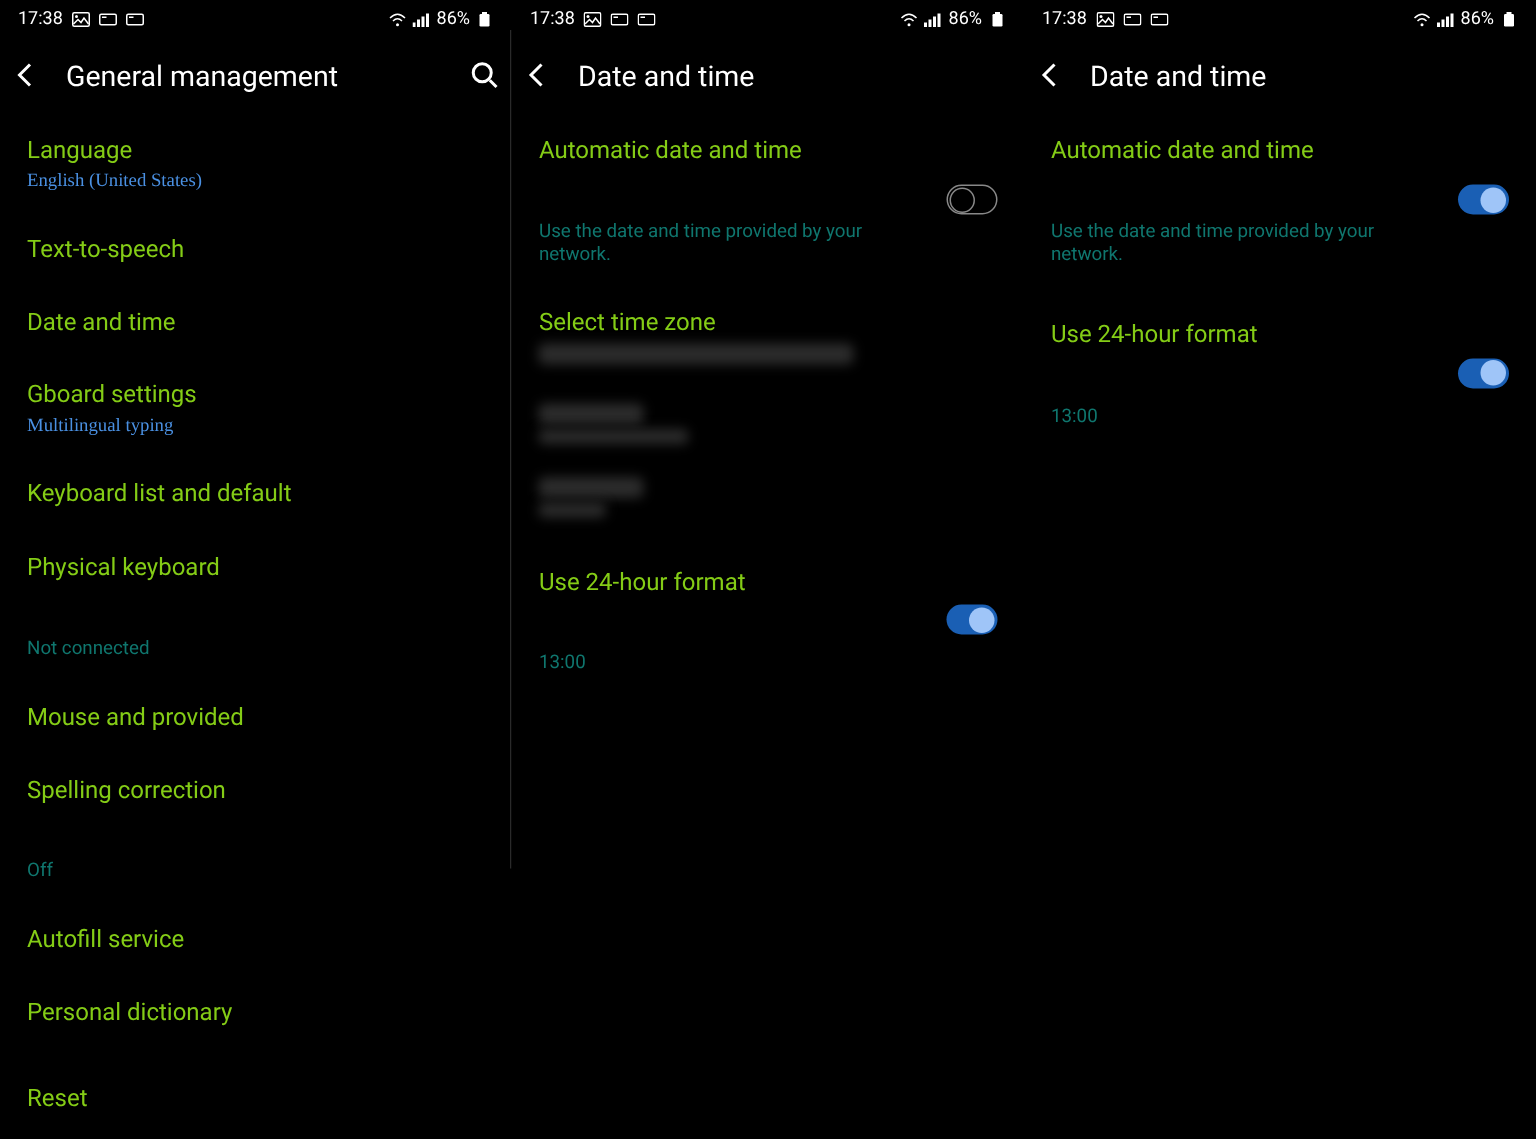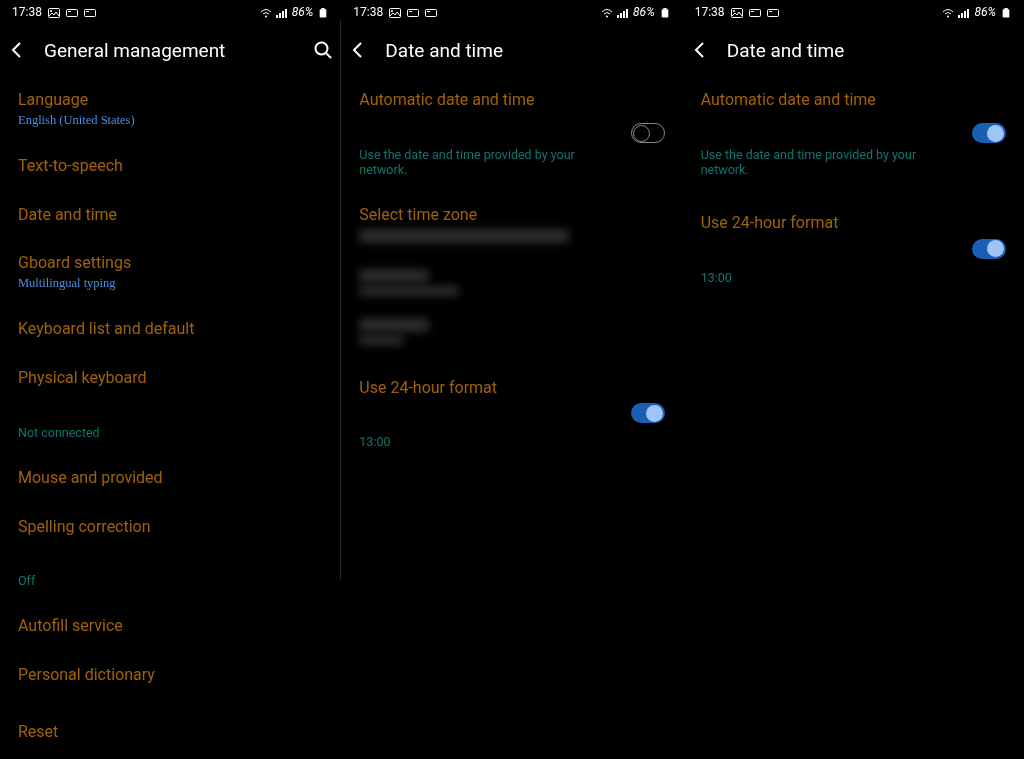--- a/index.html
+++ b/index.html
@@ -20,21 +20,21 @@
   .divider-right { position:absolute; right:0; top:20px; bottom:180px; width:1px; background:#2a2a2a; }
   
   .statusbar {
     height: 24px;
     display: flex; align-items: center;
     justify-content: space-between;
     padding: 0 12px;
     font-size: 12px;
   }
   .status-left { display:flex; align-items:center; gap:6px; }
-  .status-right { display:flex; align-items:center; gap:4px;font-style:italic; }
+  .status-right { display:flex; align-items:center; gap:4px; }
   .mini-icon { width:12px; height:10px; display:inline-block; }
   .mini-icon svg { width:100%; height:100%; }
   
   .header {
     height: 52px;
     display: flex; align-items: center;
     padding: 0 8px;
     gap: 18px;
   }
   .back-chevron { width:18px; height:18px; }
@@ -44,21 +44,21 @@
   .search-icon { width:20px; height:20px; }
   .search-icon svg { stroke:#fff; fill:none; stroke-width:2; }
   
   .list { padding: 0 18px; }
   .item {
     padding: 14px 0;
     display:flex; align-items:center;
     gap:12px;
   }
   .item-text { flex:1; }
-  .item-title { font-size: 16px; color:#a16207; line-height:1.3; }
+  .item-title { font-size: 16px; color:#84cc16; line-height:1.3; }
   .item-sub { font-size: 12.5px; color:#e0e0e0; margin-top:2px; }
   .item-sub.blue { color:#4a90e2;font-family:Liberation Serif, serif; }
   .item-sub.dim { color:#0f766e;margin-top:36px; }
   .gap { height: 8px; }
   
   .toggle {
     width: 34px; height: 20px; border-radius: 10px;
     position: relative; flex-shrink:0;
   }
   .toggle.off { border:1.5px solid #888; background:transparent; }

